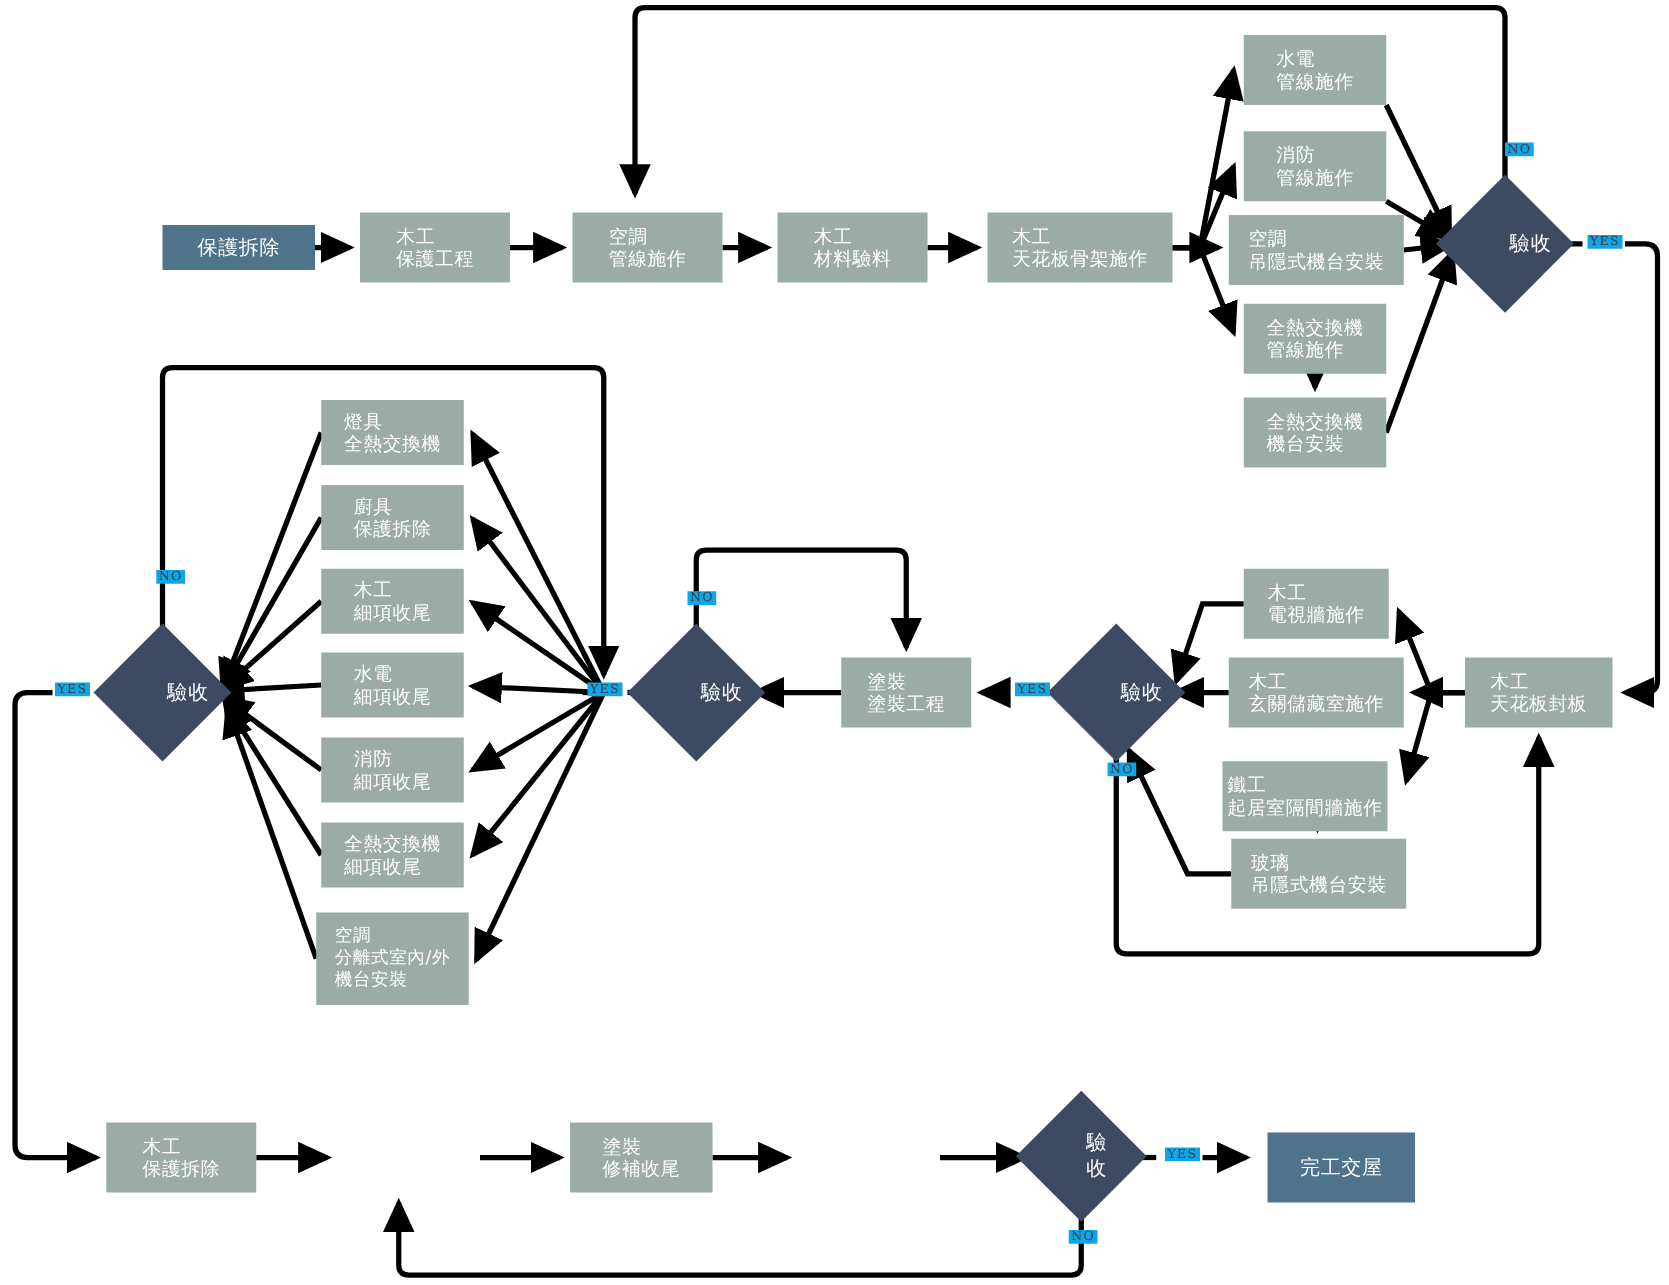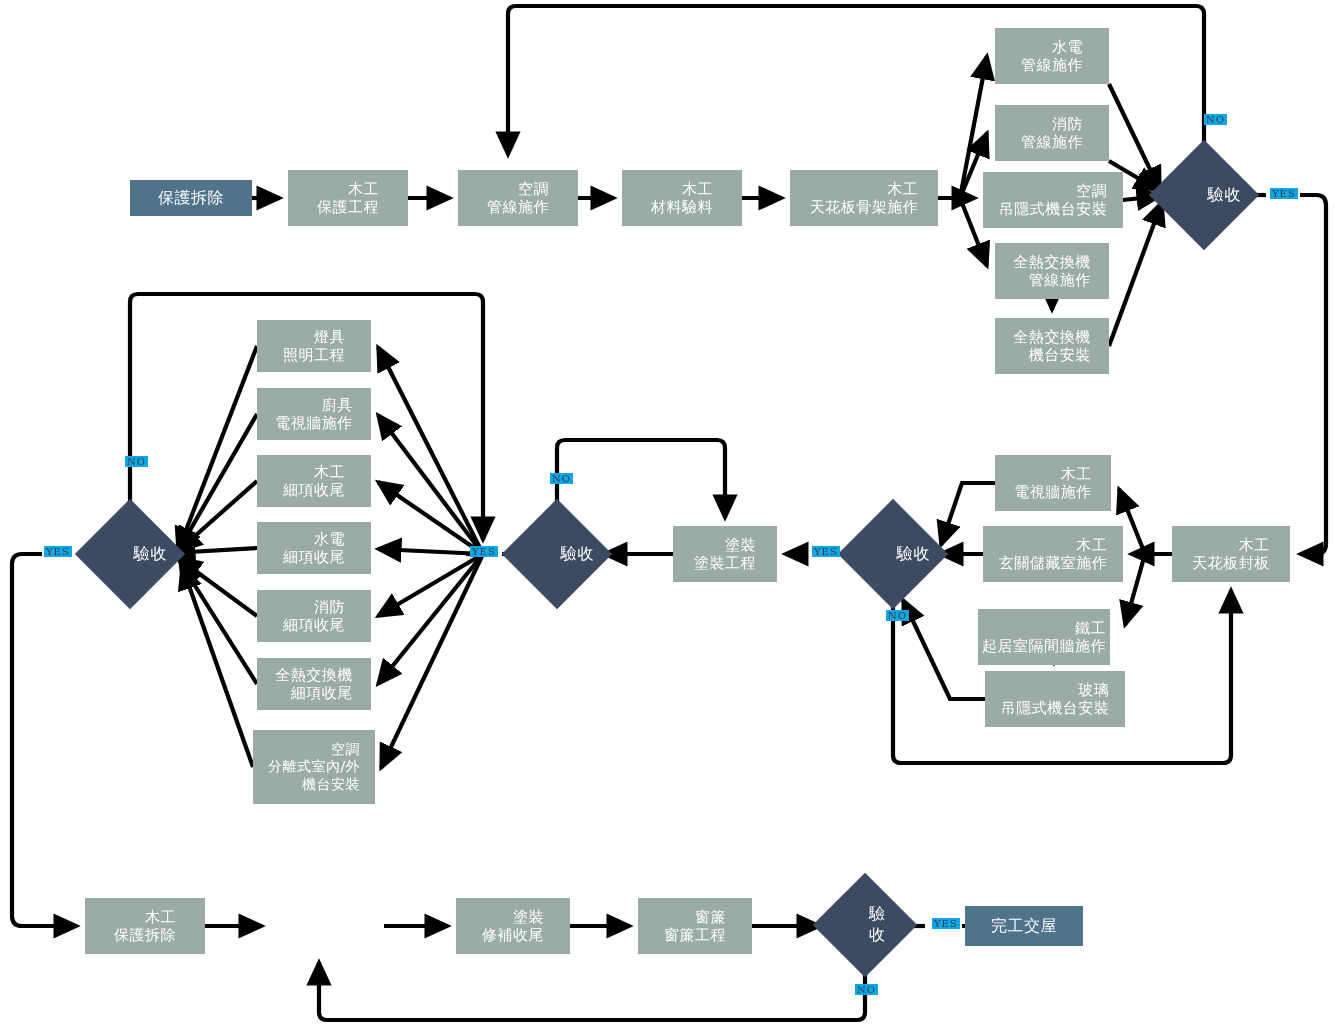--- a/index.html
+++ b/index.html
@@ -1,20 +1,20 @@
 <!DOCTYPE html>
 <html><head>
 <meta charset="utf-8">
 <style>
   html,body{margin:0;padding:0;background:#ffffff;}
   body{font-family:"DejaVu Sans","Liberation Sans",sans-serif;}
   #canvas{position:relative;width:1335px;height:1028px;background:#fff;overflow:hidden;}
   svg#edges{position:absolute;left:0;top:0;width:1335px;height:1028px;pointer-events:none;}
   .node{position:absolute;box-sizing:border-box;display:flex;align-items:center;justify-content:center;
-        text-align:right;color:#ffffff;line-height:1.22;letter-spacing:.5px;}
+        text-align:left;color:#ffffff;line-height:1.22;letter-spacing:.5px;}
   .node.proc{background:#9aaca5;font-size:15px;}
   .node.term{background:#4e738a;font-size:16px;}
   .diamond{position:absolute;display:flex;align-items:center;justify-content:center;}
   .diamond .dshape{position:absolute;left:0;top:0;width:100%;height:100%;background:#3c4a62;
         transform:rotate(45deg);}
   .diamond .dlabel{position:relative;z-index:2;color:#fff;font-size:16px;letter-spacing:1px;margin-left:41px;}
   .elabel{position:absolute;font-family:"DejaVu Serif","Liberation Serif",serif;font-size:10px;
         color:#3b3b3b;letter-spacing:1px;background:#0ea5e9;padding:0 2px;}
   .lbl-line{white-space:pre-line;}
 </style>
@@ -216,25 +216,25 @@
 塗裝工程</span>
     </div>
 
   <div class="diamond" style="left:518px;top:515px;width:78px;height:78px">
       <span class="dshape"></span>
       <span class="dlabel">驗收</span>
     </div>
 
   <div class="node proc" style="left:257px;top:320px;width:114px;height:52px">
       <span class="lbl-line">燈具
-照明工程</span>
+全熱交換機</span>
     </div>
   <div class="node proc" style="left:257px;top:388px;width:114px;height:52px">
       <span class="lbl-line">廚具
-電視牆施作</span>
+保護拆除</span>
     </div>
   <div class="node proc" style="left:257px;top:455px;width:114px;height:52px">
       <span class="lbl-line">木工
 細項收尾</span>
     </div>
   <div class="node proc" style="left:257px;top:522px;width:114px;height:52px">
       <span class="lbl-line">水電
 細項收尾</span>
     </div>
   <div class="node proc" style="left:257px;top:590px;width:114px;height:52px">
@@ -257,31 +257,27 @@
     </div>
 
   <div class="node proc" style="left:85px;top:898px;width:120px;height:56px">
       <span class="lbl-line">木工
 保護拆除</span>
     </div>
   <div class="node proc" style="left:456px;top:898px;width:114px;height:56px">
       <span class="lbl-line">塗裝
 修補收尾</span>
     </div>
-  <div class="node proc" style="left:638px;top:898px;width:114px;height:56px">
-      <span class="lbl-line">窗簾
-窗簾工程</span>
-    </div>
 
   <div class="diamond" style="left:828px;top:888px;width:74px;height:74px">
       <span class="dshape"></span>
       <span class="dlabel">驗收</span>
     </div>
 
-  <div class="node term" style="left:965px;top:906px;width:118px;height:40px">
+  <div class="node term" style="left:1014px;top:906px;width:118px;height:56px">
       <span class="lbl-line">完工交屋</span>
     </div>
 
   <div class="elabel" style="left:1204px;top:114px">NO</div>
   <div class="elabel" style="left:1270px;top:188px">YES</div>
   <div class="elabel" style="left:886px;top:610px">NO</div>
   <div class="elabel" style="left:812px;top:546px">YES</div>
   <div class="elabel" style="left:550px;top:473px">NO</div>
   <div class="elabel" style="left:470px;top:546px">YES</div>
   <div class="elabel" style="left:125px;top:456px">NO</div>

